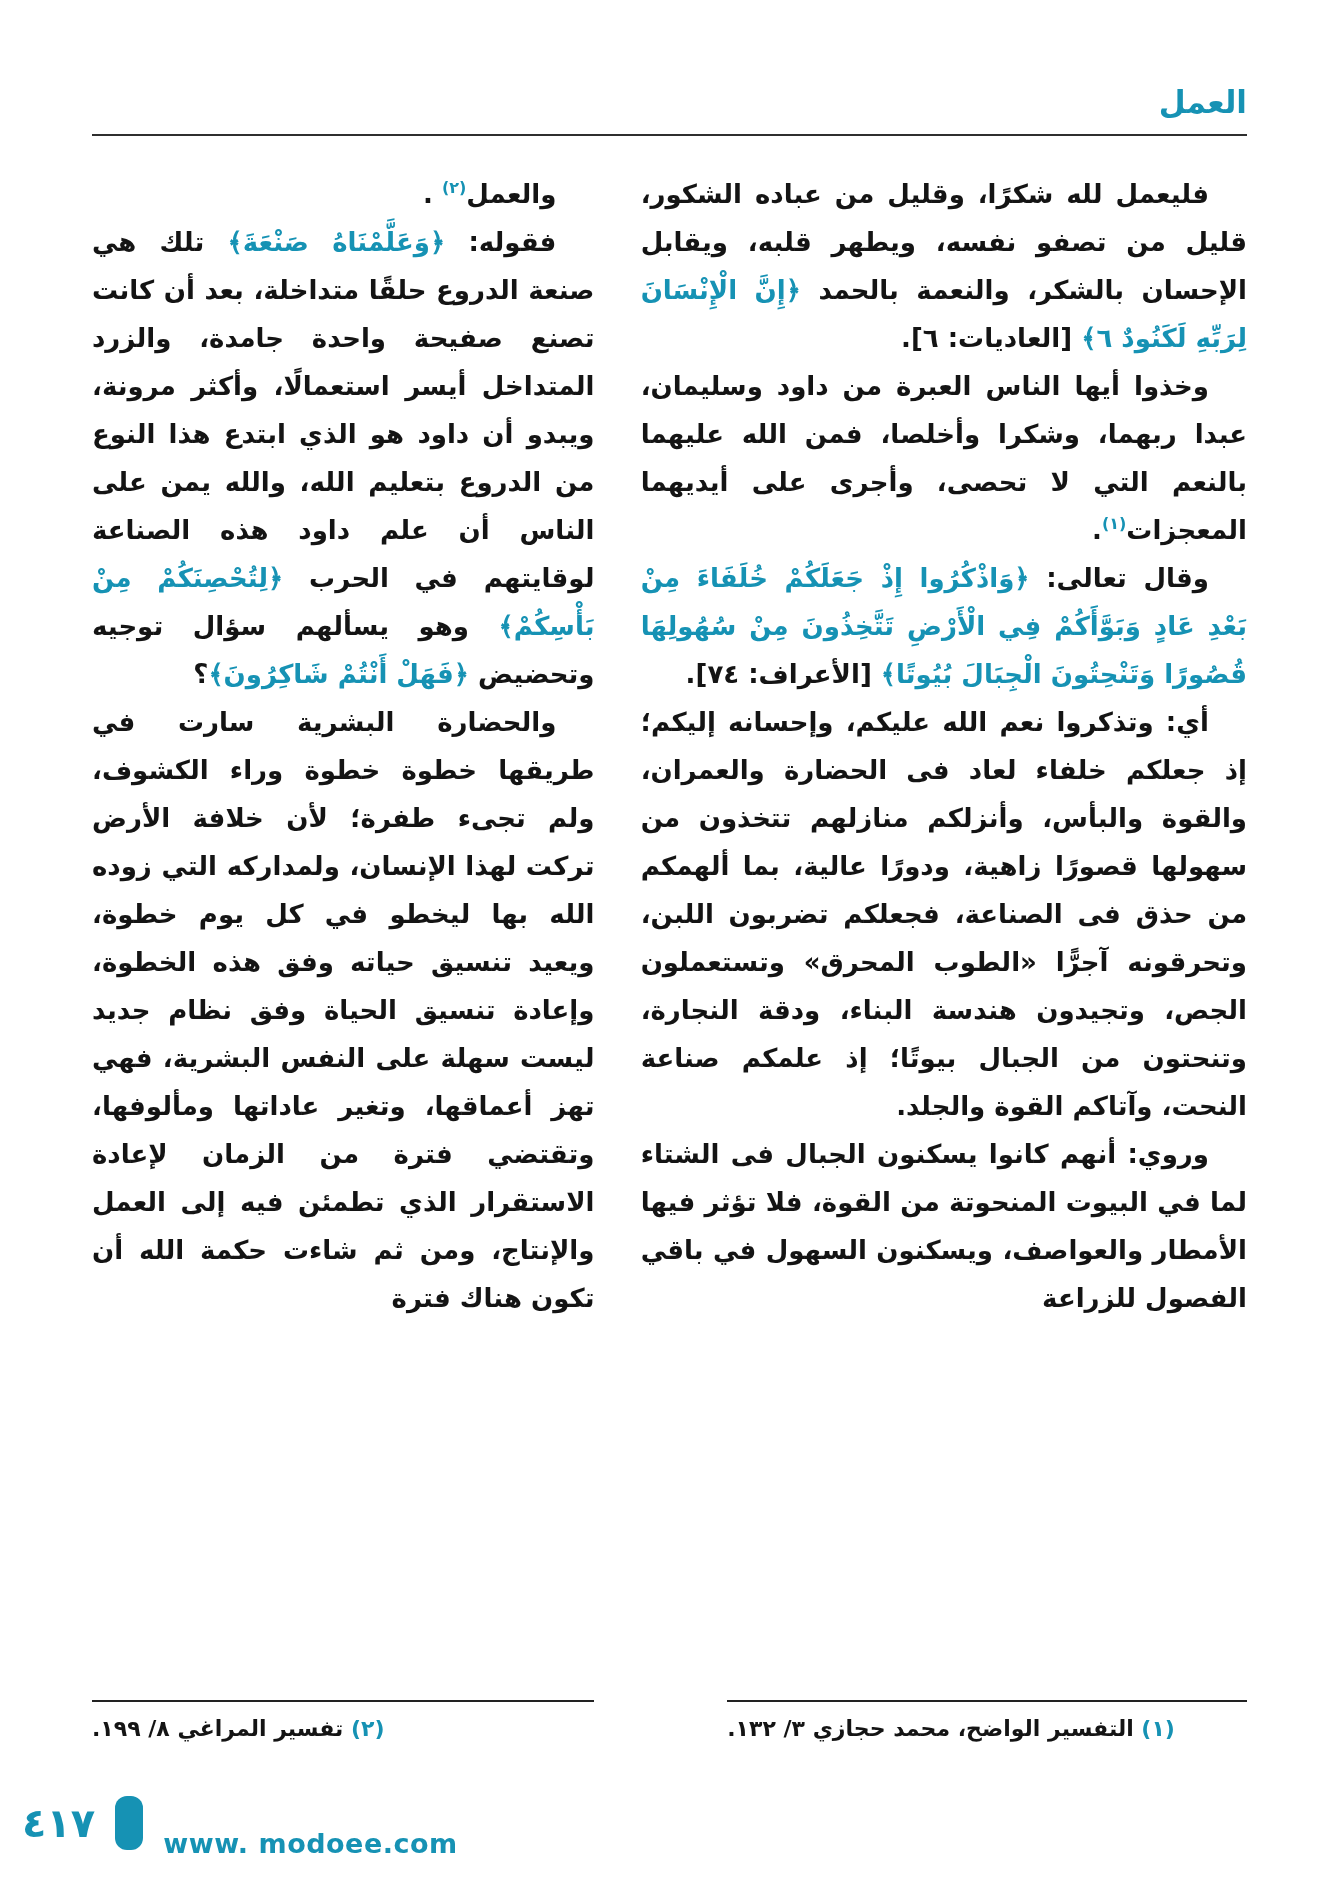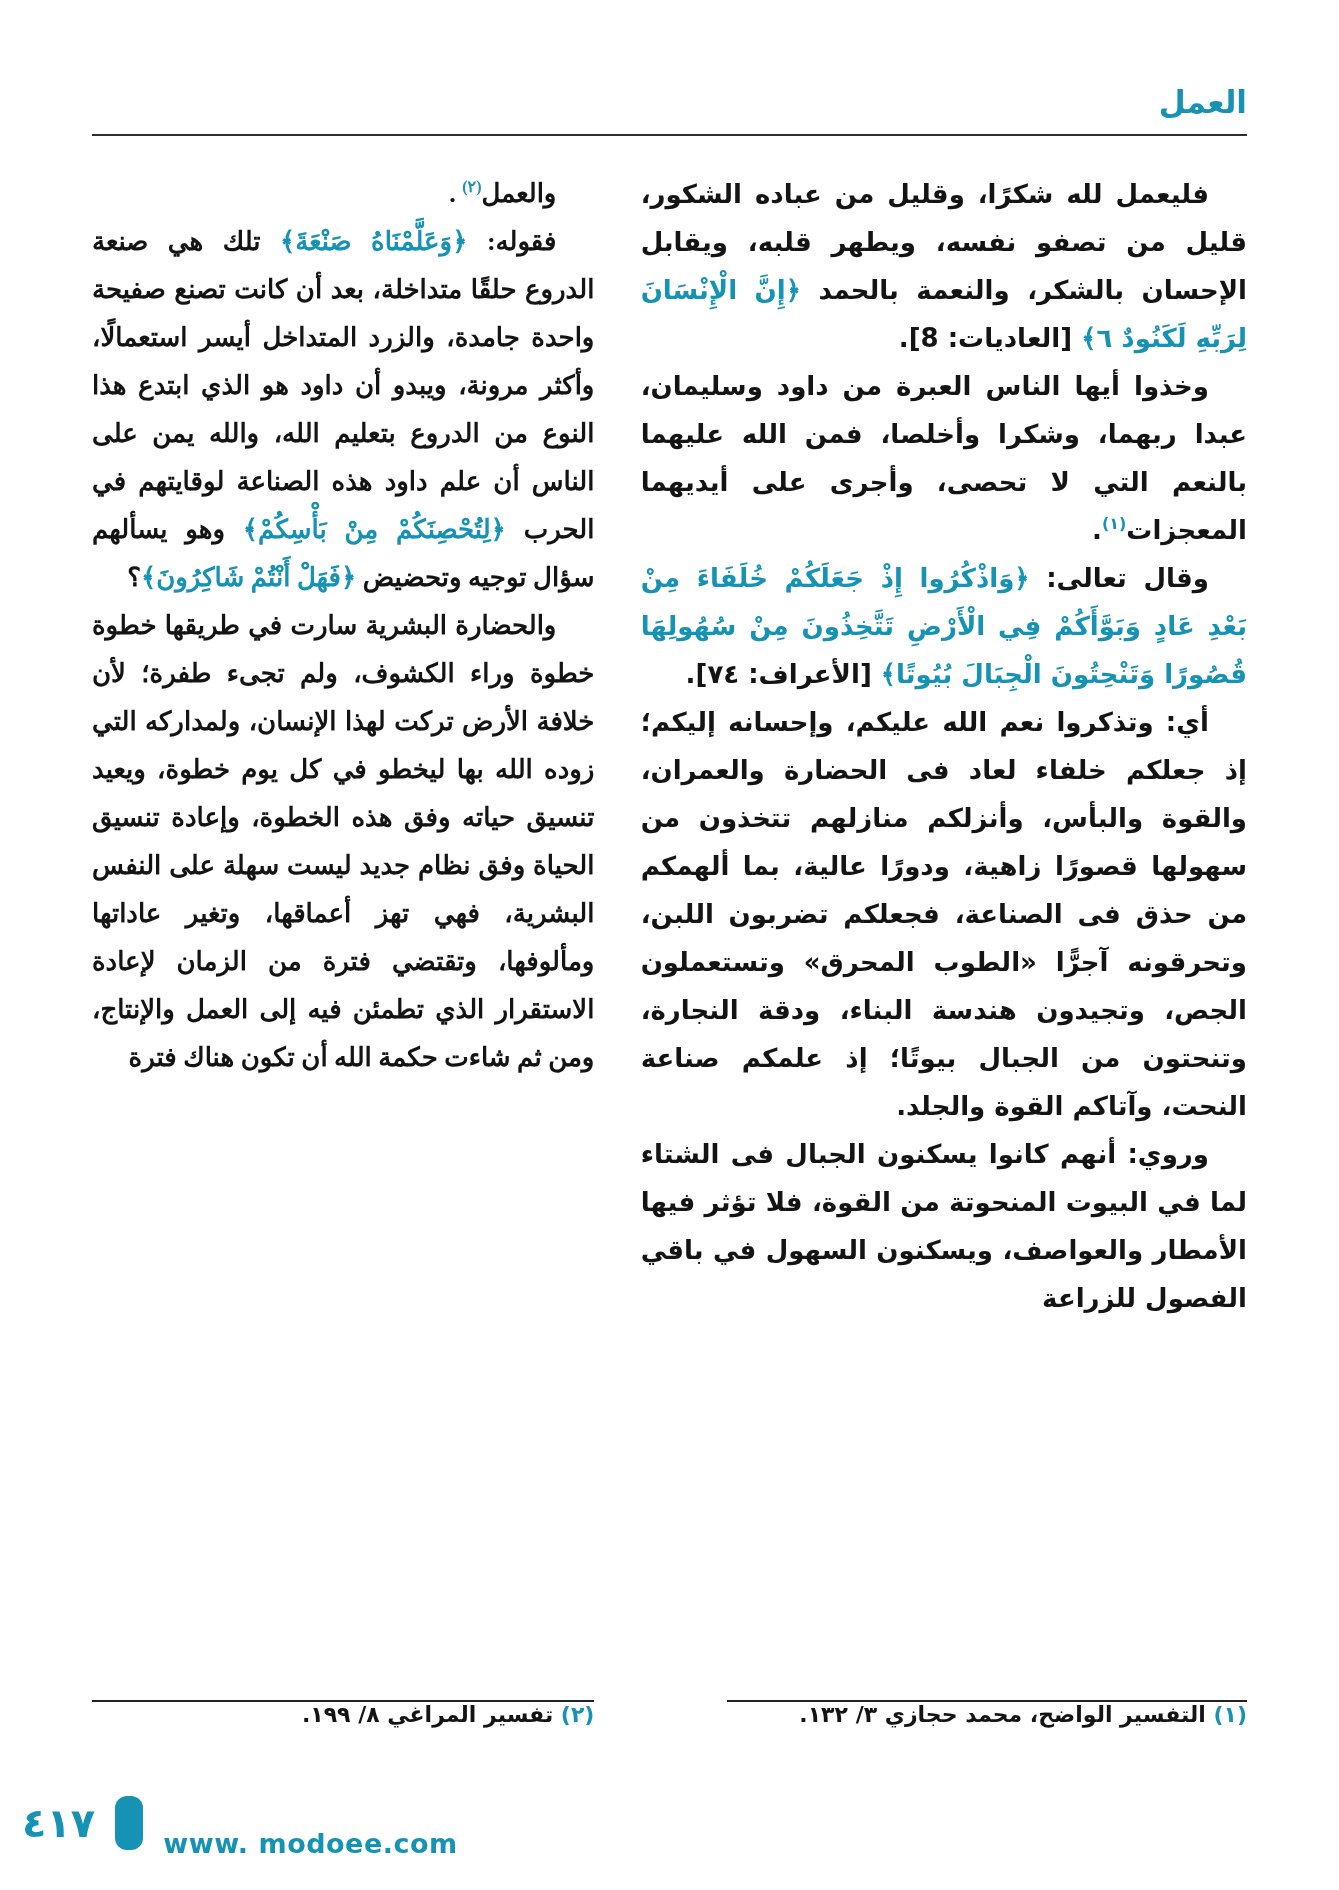--- a/index.html
+++ b/index.html
@@ -37,21 +37,21 @@
     overflow: hidden;
   }
   .col {
     text-align: justify;
     font-size: 26px;
     font-weight: 700;
     color: var(--ink);
     line-height: 48px;
   }
   .col-right { width: 52.5%; }
-  .col-left  { width: 43.5%; font-family: Liberation Serif, serif; }
+  .col-left  { width: 43.5%; }
 
   .para { text-indent: 38px; }
   .seg.text  { color: var(--ink); }
   .seg.quran { color: var(--accent); }
   .seg.ref   { color: var(--ink); }
   .seg.fn {
     color: var(--accent);
     font-size: 16px;
     vertical-align: super;
     line-height: 0;
@@ -61,24 +61,25 @@
     position: absolute;
     top: 1700px;
     right: 92px;
     left: 92px;
     display: flex;
     direction: rtl;
     justify-content: space-between;
   }
   .footnote {
     border-top: 2px solid #222222;
+    padding-top: 14px;
     font-size: 22px;
     font-weight: 700;
     color: var(--ink);
-    text-align: right;
+    text-align: left;
     direction: rtl;
   }
   .footnote.fn-1 { width: 45%; }
   .footnote.fn-2 { width: 43.5%; }
   .fn-marker { color: var(--accent); }
 
   .pagebar {
     position: absolute;
     top: 1786px;
     left: 22px;
@@ -111,21 +112,21 @@
 
 <div class="page">
 
   <header class="header">
     <h1 class="header-title">العمل</h1>
   </header>
   <div class="header-rule"></div>
 
   <main class="columns">
     <section class="col col-right">
-        <p class="para"><span class="seg text">فليعمل لله شكرًا، وقليل من عباده الشكور، قليل من تصفو نفسه، ويطهر قلبه، ويقابل الإحسان بالشكر، والنعمة بالحمد </span><span class="seg quran">﴿إِنَّ الْإِنْسَانَ لِرَبِّهِ لَكَنُودٌ ٦﴾</span><span class="seg ref"> [العاديات: 8].</span></p>
+        <p class="para"><span class="seg text">فليعمل لله شكرًا، وقليل من عباده الشكور، قليل من تصفو نفسه، ويطهر قلبه، ويقابل الإحسان بالشكر، والنعمة بالحمد </span><span class="seg quran">﴿إِنَّ الْإِنْسَانَ لِرَبِّهِ لَكَنُودٌ ٦﴾</span><span class="seg ref"> [العاديات: ٦].</span></p>
         <p class="para"><span class="seg text">وخذوا أيها الناس العبرة من داود وسليمان، عبدا ربهما، وشكرا وأخلصا، فمن الله عليهما بالنعم التي لا تحصى، وأجرى على أيديهما المعجزات</span><span class="seg fn">(١)</span><span class="seg text">.</span></p>
         <p class="para"><span class="seg text">وقال تعالى: </span><span class="seg quran">﴿وَاذْكُرُوا إِذْ جَعَلَكُمْ خُلَفَاءَ مِنْ بَعْدِ عَادٍ وَبَوَّأَكُمْ فِي الْأَرْضِ تَتَّخِذُونَ مِنْ سُهُولِهَا قُصُورًا وَتَنْحِتُونَ الْجِبَالَ بُيُوتًا﴾</span><span class="seg ref"> [الأعراف: ٧٤].</span></p>
         <p class="para"><span class="seg text">أي: وتذكروا نعم الله عليكم، وإحسانه إليكم؛ إذ جعلكم خلفاء لعاد فى الحضارة والعمران، والقوة والبأس، وأنزلكم منازلهم تتخذون من سهولها قصورًا زاهية، ودورًا عالية، بما ألهمكم من حذق فى الصناعة، فجعلكم تضربون اللبن، وتحرقونه آجرًّا «الطوب المحرق» وتستعملون الجص، وتجيدون هندسة البناء، ودقة النجارة، وتنحتون من الجبال بيوتًا؛ إذ علمكم صناعة النحت، وآتاكم القوة والجلد.</span></p>
         <p class="para"><span class="seg text">وروي: أنهم كانوا يسكنون الجبال فى الشتاء لما في البيوت المنحوتة من القوة، فلا تؤثر فيها الأمطار والعواصف، ويسكنون السهول في باقي الفصول للزراعة</span></p>
       </section>
     <section class="col col-left">
         <p class="para"><span class="seg text">والعمل</span><span class="seg fn">(٢)</span><span class="seg text"> .</span></p>
         <p class="para"><span class="seg text">فقوله: </span><span class="seg quran">﴿وَعَلَّمْنَاهُ صَنْعَةَ﴾</span><span class="seg text"> تلك هي صنعة الدروع حلقًا متداخلة، بعد أن كانت تصنع صفيحة واحدة جامدة، والزرد المتداخل أيسر استعمالًا، وأكثر مرونة، ويبدو أن داود هو الذي ابتدع هذا النوع من الدروع بتعليم الله، والله يمن على الناس أن علم داود هذه الصناعة لوقايتهم في الحرب </span><span class="seg quran">﴿لِتُحْصِنَكُمْ مِنْ بَأْسِكُمْ﴾</span><span class="seg text"> وهو يسألهم سؤال توجيه وتحضيض </span><span class="seg quran">﴿فَهَلْ أَنْتُمْ شَاكِرُونَ﴾</span><span class="seg text">؟</span></p>
         <p class="para"><span class="seg text">والحضارة البشرية سارت في طريقها خطوة خطوة وراء الكشوف، ولم تجىء طفرة؛ لأن خلافة الأرض تركت لهذا الإنسان، ولمداركه التي زوده الله بها ليخطو في كل يوم خطوة، ويعيد تنسيق حياته وفق هذه الخطوة، وإعادة تنسيق الحياة وفق نظام جديد ليست سهلة على النفس البشرية، فهي تهز أعماقها، وتغير عاداتها ومألوفها، وتقتضي فترة من الزمان لإعادة الاستقرار الذي تطمئن فيه إلى العمل والإنتاج، ومن ثم شاءت حكمة الله أن تكون هناك فترة</span></p>
       </section>

